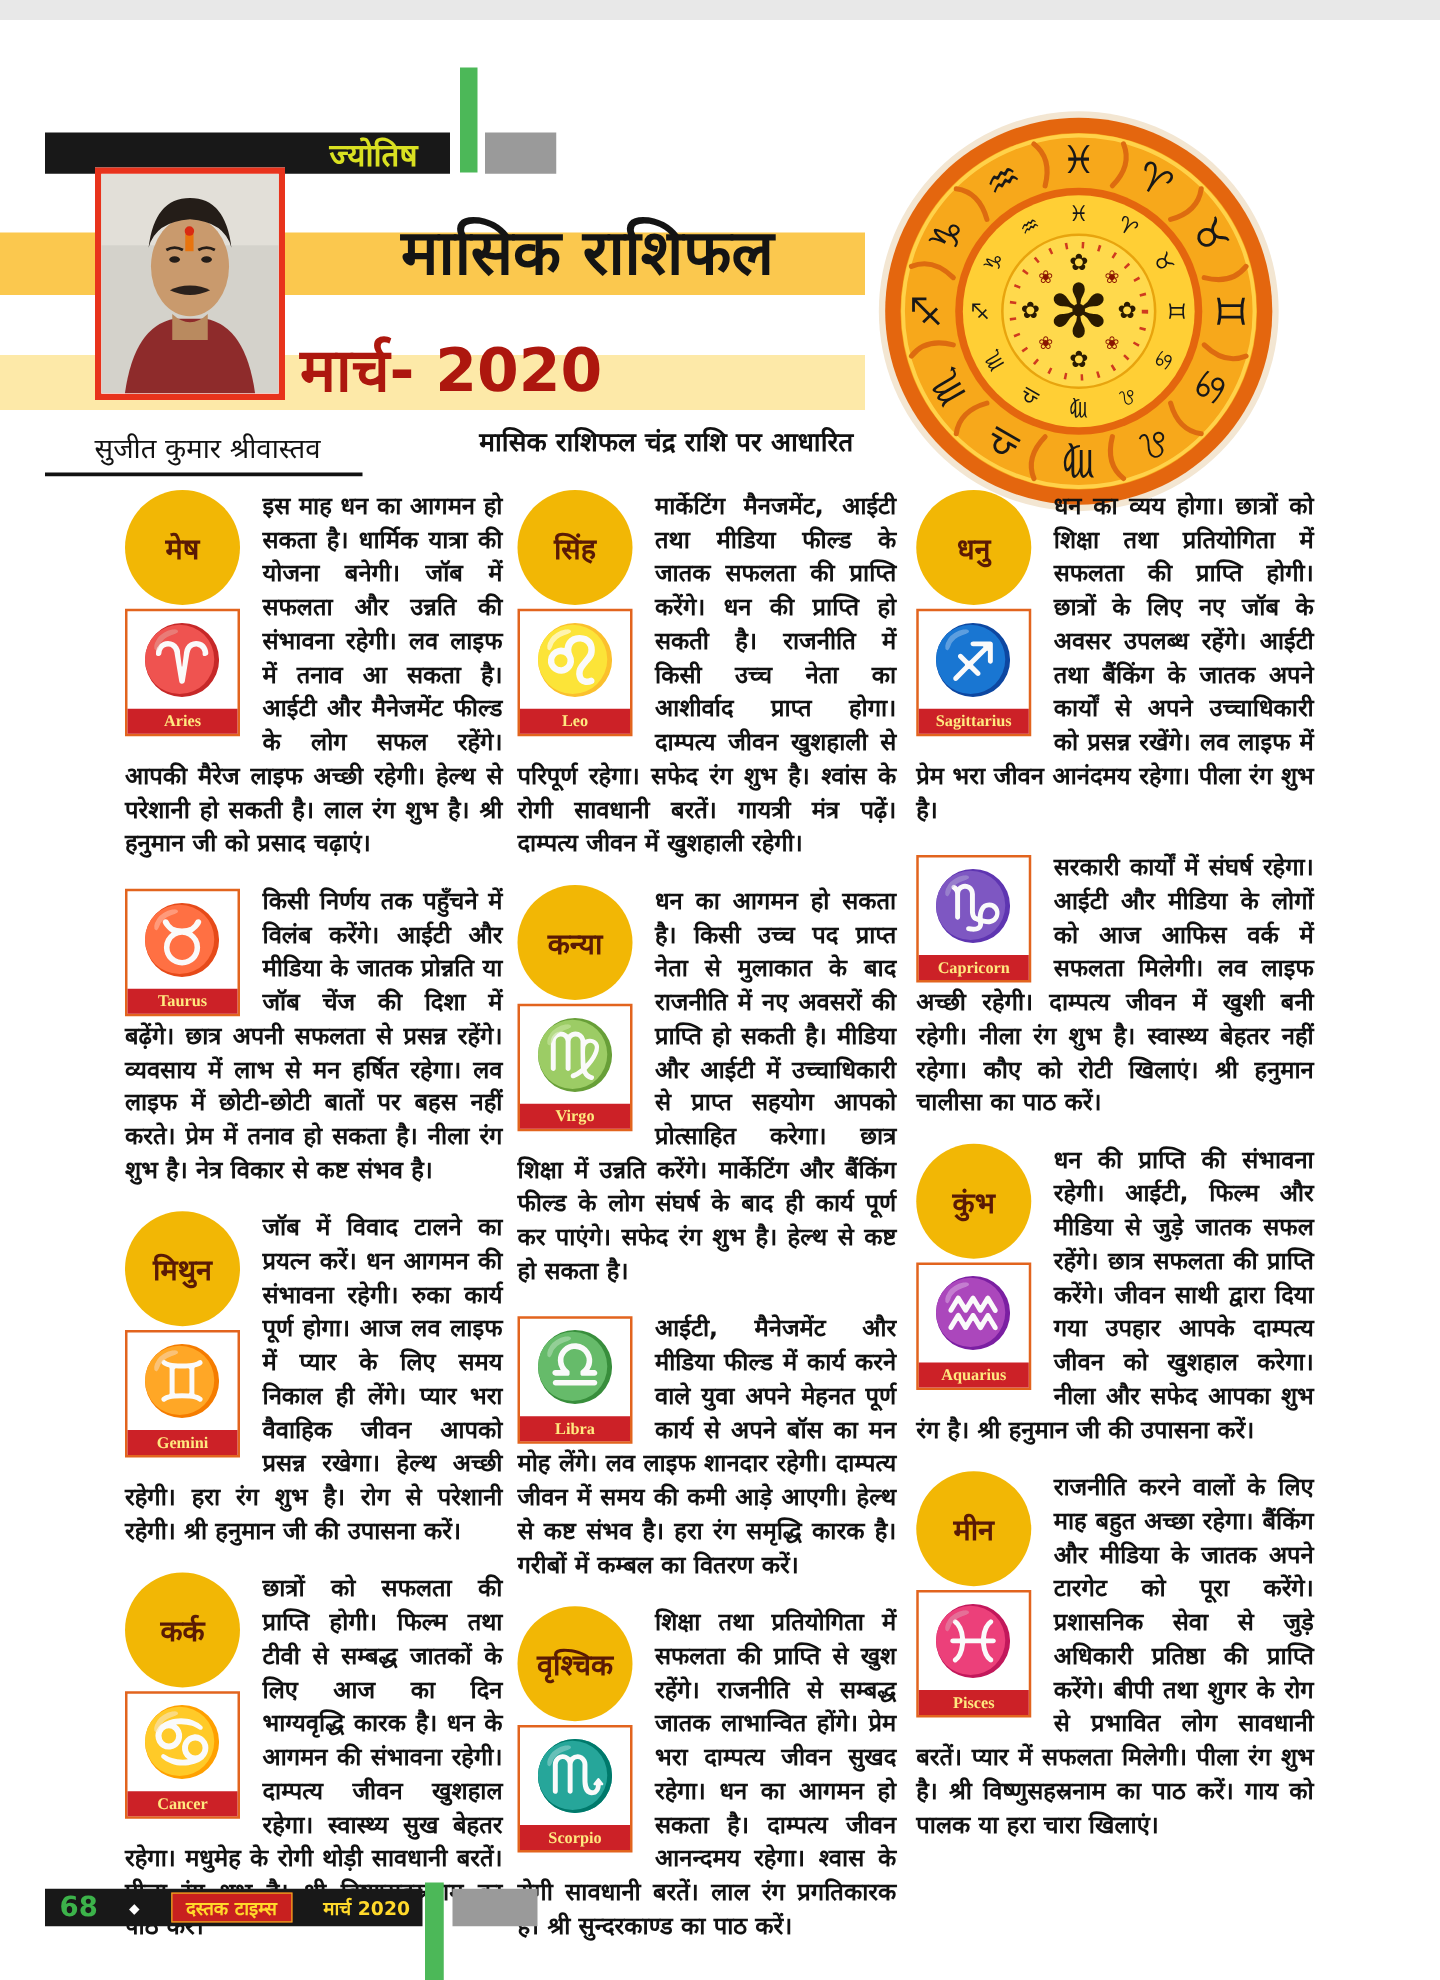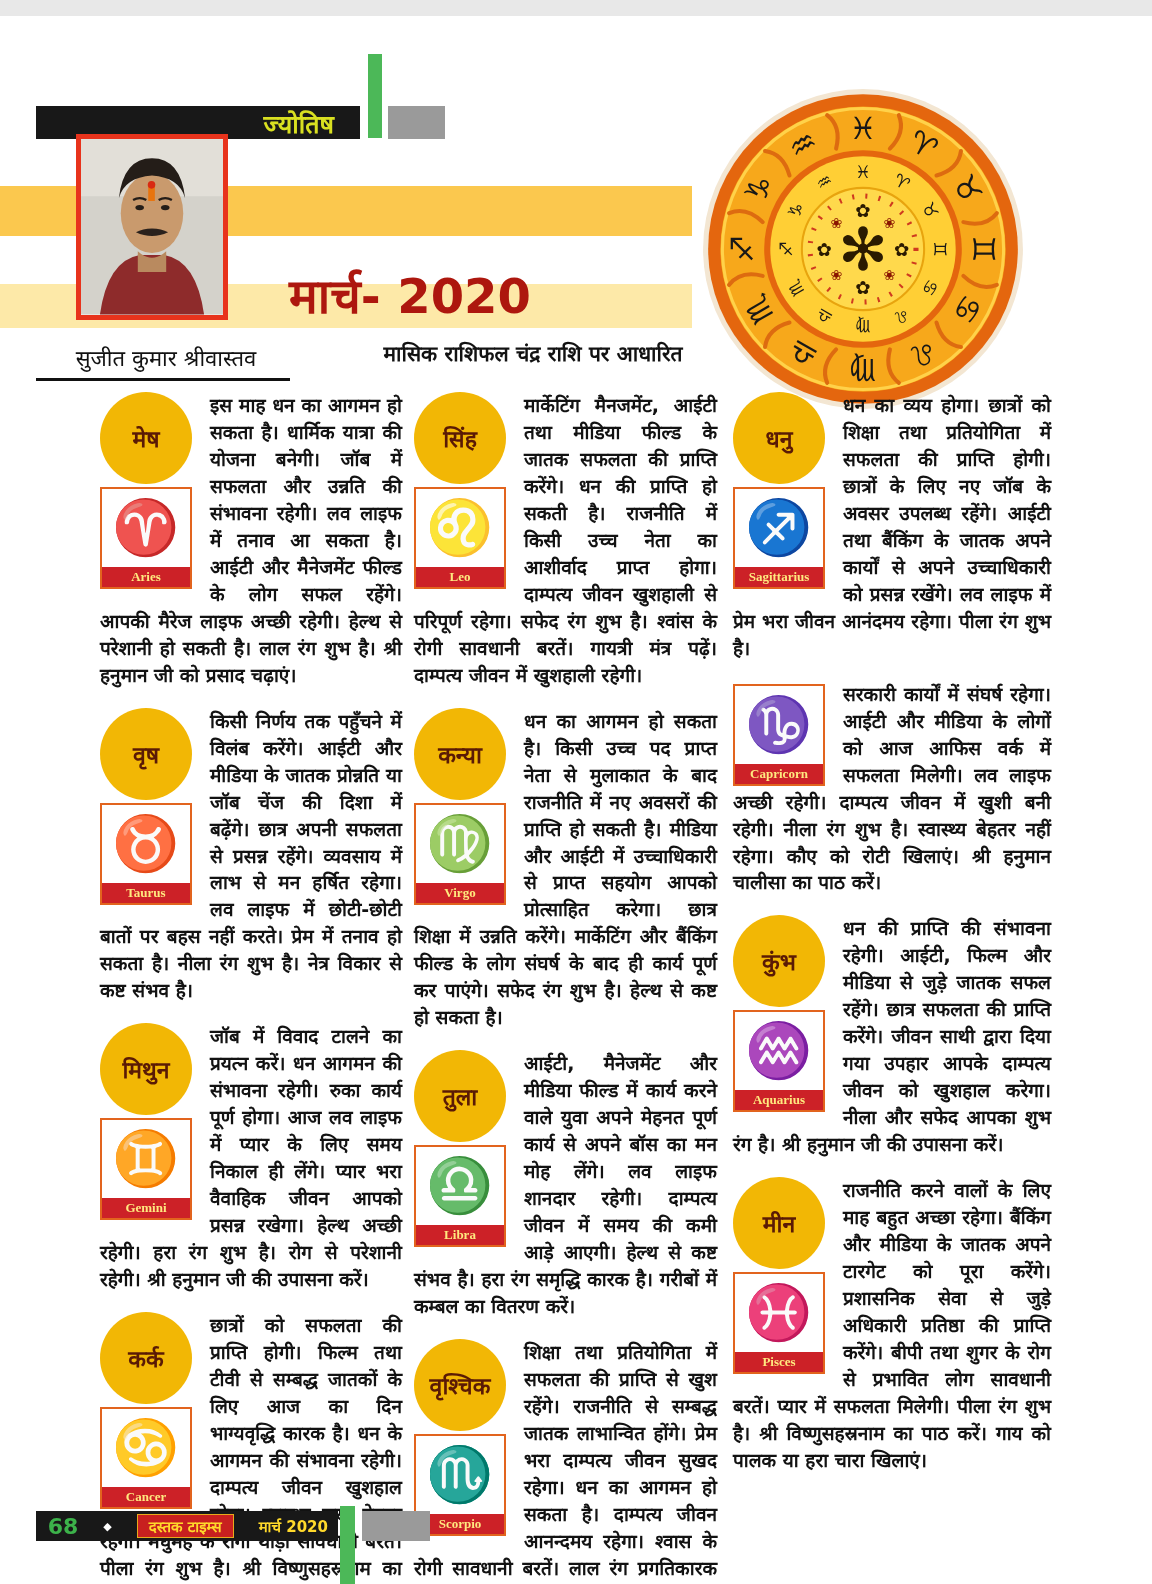--- a/index.html
+++ b/index.html
@@ -14,21 +14,21 @@
   .gray-box-top { position:absolute; left:388px; top:90px; width:57px; height:33px; background:#9a9a9a; }
 
   .stripe-gold { position:absolute; left:0; top:170px; width:692px; height:50px; background:#fbc84e; }
   .stripe-light { position:absolute; left:0; top:268px; width:692px; height:44px; background:#fde9a8; }
 
   .photo-frame { position:absolute; left:76px; top:118px; width:152px; height:186px; border:5px solid #e8331c; background:#fff; z-index:3; }
   .photo-frame svg { display:block; width:100%; height:100%; }
 
   .title-main { position:absolute; left:250px; top:150px; width:440px; text-align:center; z-index:2;
     font-size:50px; font-weight:bold; color:#141414; }
-  .title-month { position:absolute; left:240px; top:246px; width:340px; text-align:center; z-index:2;
+  .title-month { position:absolute; left:240px; top:246px; width:340px; z-index:2;
     font-size:48px; font-weight:bold; color:#ad170e; }
 
   .author { position:absolute; left:40px; top:326px; width:252px; text-align:center;
     font-size:22px; font-weight:normal; color:#121212; }
   .author-rule { position:absolute; left:36px; top:362px; width:254px; height:3px; background:#111; }
   .tagline { position:absolute; left:368px; top:323px; width:330px; text-align:center; white-space:nowrap;
     font-size:21px; font-weight:bold; color:#121212; }
 
   
   .wheel { position:absolute; left:700px; top:70px; width:326px; height:326px; }
@@ -91,20 +91,21 @@
       <rect x="71" y="50" width="7" height="15" fill="#e8740e"></rect>
       <circle cx="74.5" cy="48" r="4" fill="#d92a12"></circle>
       <ellipse cx="62" cy="72" rx="4.5" ry="2.8" fill="#241d18"></ellipse>
       <ellipse cx="89" cy="72" rx="4.5" ry="2.8" fill="#241d18"></ellipse>
       <path d="M55,64 Q62,60 69,64" stroke="#241d18" stroke-width="2.4" fill="none"></path>
       <path d="M82,64 Q89,60 96,64" stroke="#241d18" stroke-width="2.4" fill="none"></path>
       <path d="M58,98 Q75,106 92,98 Q85,94 75,94 Q65,94 58,98 Z" fill="#2a211c"></path>
     </svg>
   </div>
 
+  <div class="title-main">मासिक राशिफल</div>
   <div class="title-month">मार्च- 2020</div>
   <div class="author">सुजीत कुमार श्रीवास्तव</div>
   <div class="author-rule"></div>
   <div class="tagline">मासिक राशिफल चंद्र राशि पर आधारित</div>
 
   <div class="wheel">
     <svg id="zwheel" viewBox="0 0 320 320" width="326" height="326">
       <circle cx="160" cy="160" r="157" fill="#f3e6d2"></circle>
       <circle cx="160" cy="160" r="152" fill="#e4660e"></circle>
       <circle cx="160" cy="160" r="140" fill="#f7a81b"></circle>
@@ -171,21 +172,20 @@
         <div class="badge">मेष</div>
         <div class="iconbox">
           <div class="glyph">♈</div>
           <div class="band">Aries</div>
         </div>
       </div>
       <p class="txt">इस माह धन का आगमन हो सकता है। धार्मिक यात्रा की योजना बनेगी। जॉब में सफलता और उन्नति की संभावना रहेगी। लव लाइफ में तनाव आ सकता है। आईटी और मैनेजमेंट फील्ड के लोग सफल रहेंगे। आपकी मैरेज लाइफ अच्छी रहेगी। हेल्थ से परेशानी हो सकती है। लाल रंग शुभ है। श्री हनुमान जी को प्रसाद चढ़ाएं।</p>
     </section>
     <section class="sign">
       <div class="icons">
-        <div class="badge">वृष</div>
         <div class="iconbox">
           <div class="glyph">♉</div>
           <div class="band">Taurus</div>
         </div>
       </div>
       <p class="txt">किसी निर्णय तक पहुँचने में विलंब करेंगे। आईटी और मीडिया के जातक प्रोन्नति या जॉब चेंज की दिशा में बढ़ेंगे। छात्र अपनी सफलता से प्रसन्न रहेंगे। व्यवसाय में लाभ से मन हर्षित रहेगा। लव लाइफ में छोटी-छोटी बातों पर बहस नहीं करते। प्रेम में तनाव हो सकता है। नीला रंग शुभ है। नेत्र विकार से कष्ट संभव है।</p>
     </section>
     <section class="sign">
       <div class="icons">
         <div class="badge">मिथुन</div>
@@ -224,21 +224,20 @@
         <div class="badge">कन्या</div>
         <div class="iconbox">
           <div class="glyph">♍</div>
           <div class="band">Virgo</div>
         </div>
       </div>
       <p class="txt">धन का आगमन हो सकता है। किसी उच्च पद प्राप्त नेता से मुलाकात के बाद राजनीति में नए अवसरों की प्राप्ति हो सकती है। मीडिया और आईटी में उच्चाधिकारी से प्राप्त सहयोग आपको प्रोत्साहित करेगा। छात्र शिक्षा में उन्नति करेंगे। मार्केटिंग और बैंकिंग फील्ड के लोग संघर्ष के बाद ही कार्य पूर्ण कर पाएंगे। सफेद रंग शुभ है। हेल्थ से कष्ट हो सकता है।</p>
     </section>
     <section class="sign">
       <div class="icons">
-        <div class="badge">तुला</div>
         <div class="iconbox">
           <div class="glyph">♎</div>
           <div class="band">Libra</div>
         </div>
       </div>
       <p class="txt">आईटी, मैनेजमेंट और मीडिया फील्ड में कार्य करने वाले युवा अपने मेहनत पूर्ण कार्य से अपने बॉस का मन मोह लेंगे। लव लाइफ शानदार रहेगी। दाम्पत्य जीवन में समय की कमी आड़े आएगी। हेल्थ से कष्ट संभव है। हरा रंग समृद्धि कारक है। गरीबों में कम्बल का वितरण करें।</p>
     </section>
     <section class="sign">
       <div class="icons">
         <div class="badge">वृश्चिक</div>

